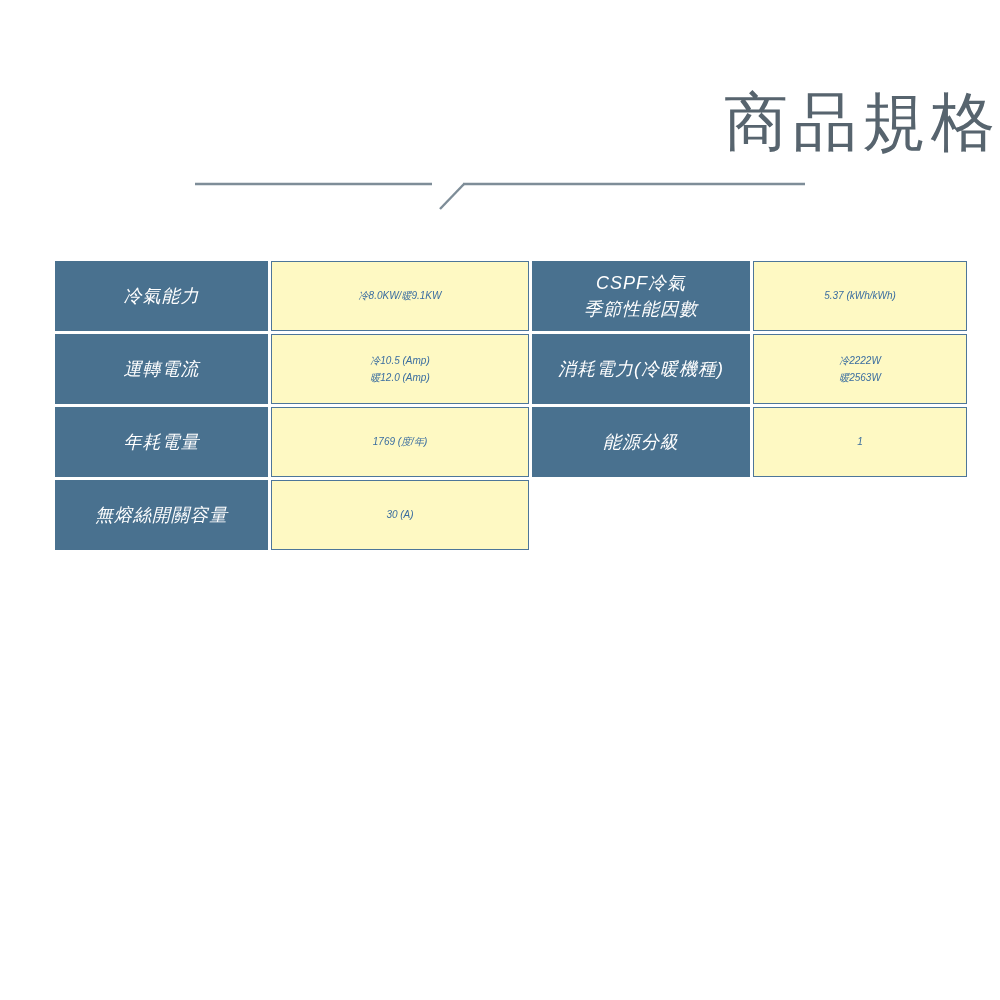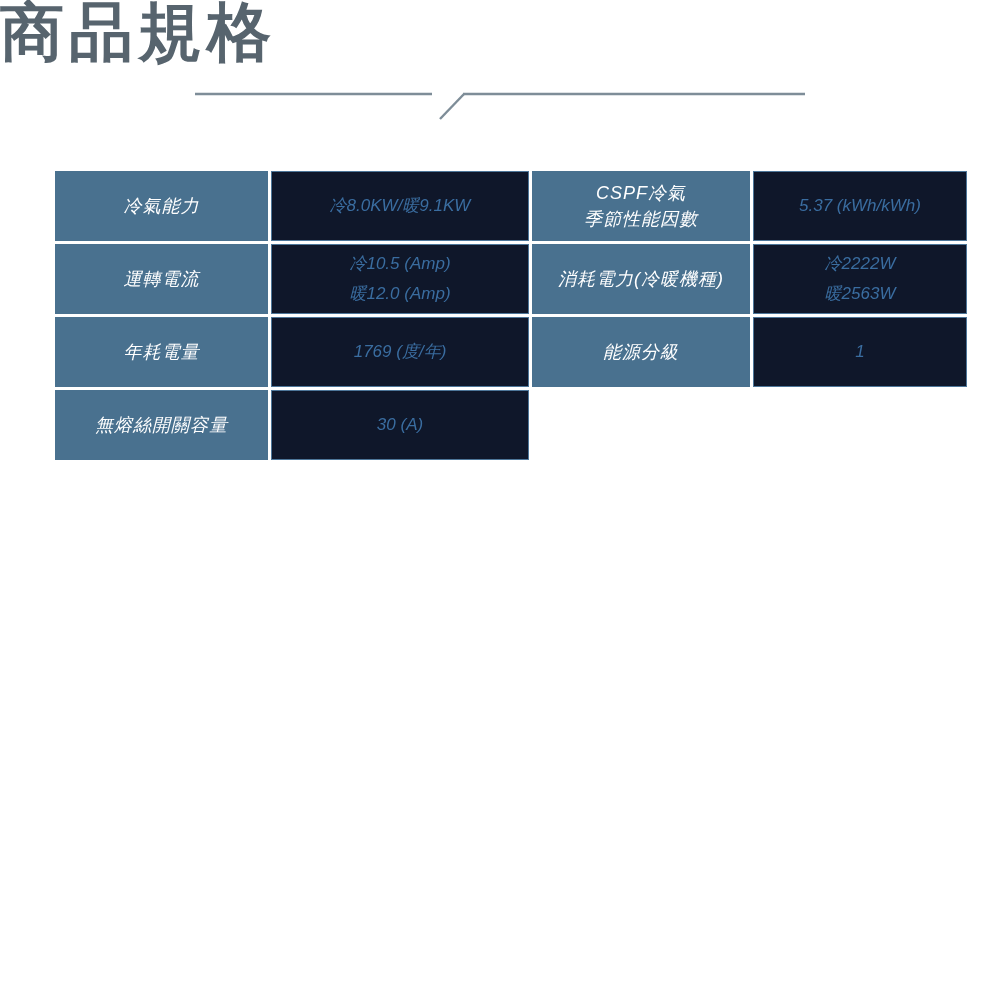--- a/index.html
+++ b/index.html
@@ -5,24 +5,25 @@
   html, body {
     margin: 0;
     padding: 0;
     background: #ffffff;
     width: 1000px;
     height: 1000px;
     font-family: "Liberation Sans", sans-serif;
     overflow: hidden;
   }
   .title {
+    padding-top: 90px;
     font-size: 64px;
     line-height: 1;
-    font-weight: bold;
-    text-align: left;
+    font-weight: normal;
+    text-align: right;
     color: var(--title-text, #57646e);
     letter-spacing: 5px;
   }
   .divider-wrap {
     margin-top: 28px;
     display: flex;
     justify-content: center;
   }
   .spec-table {
     margin: 46px 0 0 52px;
@@ -40,24 +41,24 @@
     box-sizing: border-box;
   }
   td.cell-label {
     background: var(--label-bg, #49718f);
     border: 1px solid var(--label-bg, #49718f);
     color: var(--label-text, #ffffff);
     font-size: 18px;
     letter-spacing: 1px;
   }
   td.cell-value {
-    background: #0f172a;
+    background: #fef9c3;
     border: 1px solid var(--cell-border, #4d7699);
     color: var(--value-text, #3a6da0);
-    font-size: 17px;
+    font-size: 10px;
   }
   td.cell-empty {
     background: transparent;
     border: none;
   }
   .line { line-height: 1.75; }
   td.cell-label .line { line-height: 1.45; }
 </style>
 </head>
 <body>

